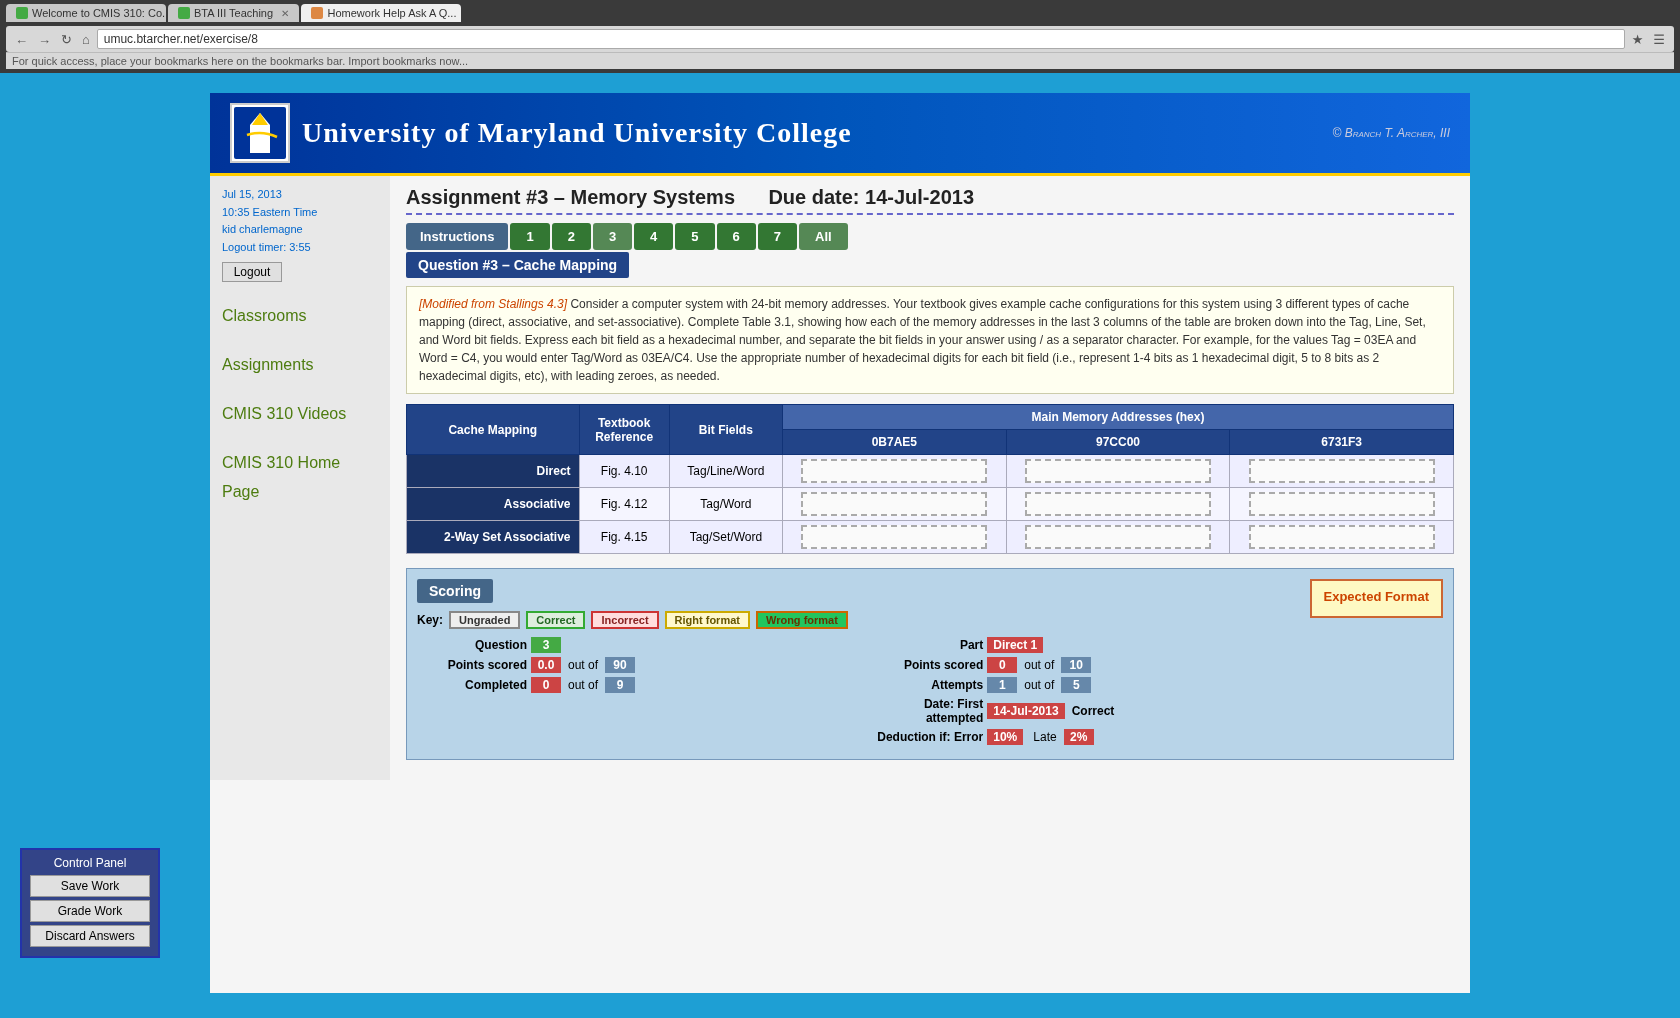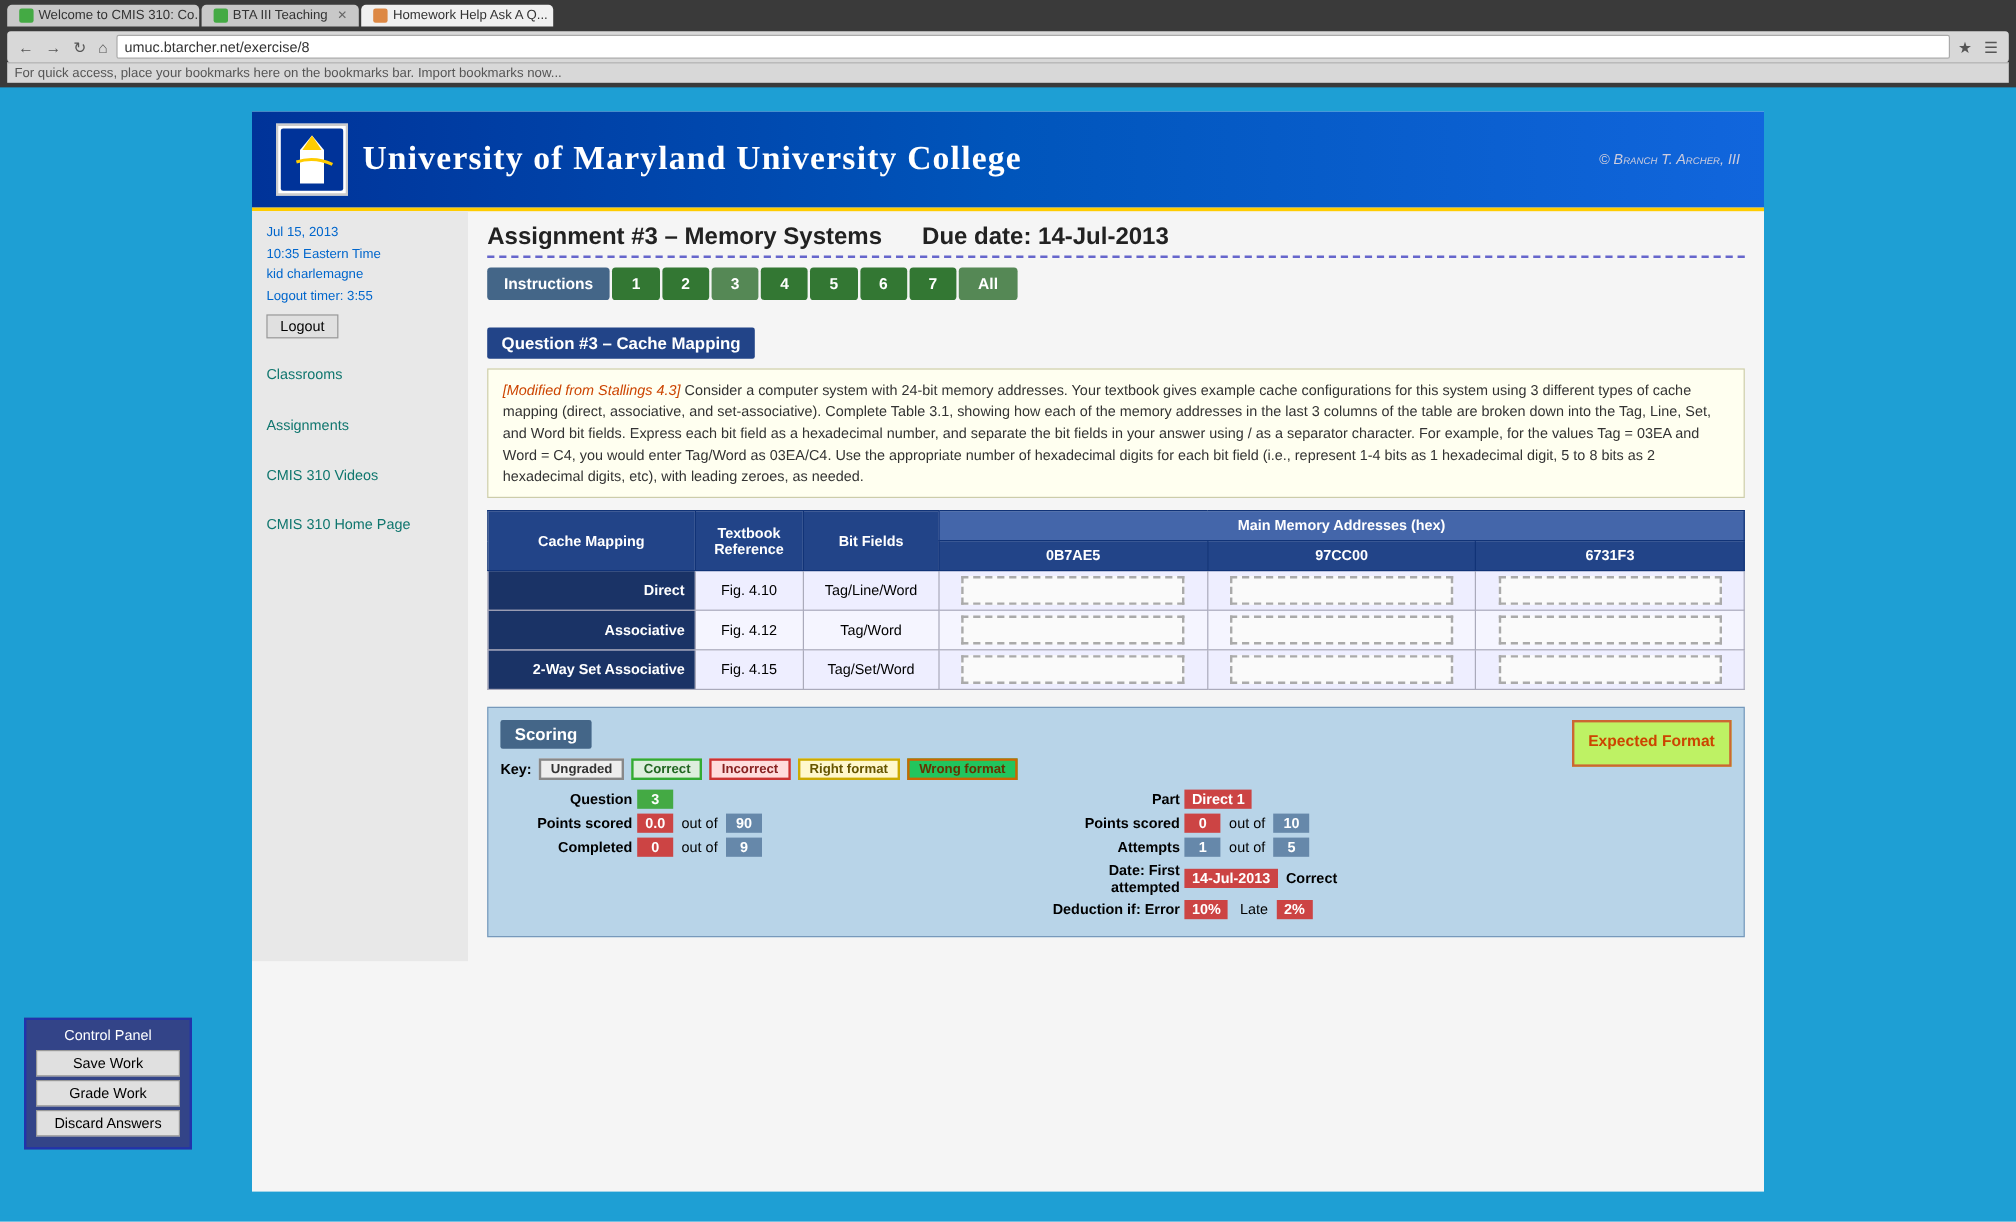--- a/index.html
+++ b/index.html
@@ -153,22 +153,22 @@
       margin: 6px 0;
       padding: 2px 8px;
       background: #e0e0e0;
       border: 1px solid #999;
       cursor: pointer;
       font-size: 12px;
       width: 60px;
     }
     .sidebar-links a {
       display: block;
-      color: #0f766e;
-      font-size: 12px;
+      color: #4d7c0f;
+      font-size: 16px;
       text-decoration: none;
       line-height: 1.8;
       margin-top: 20px;
     }
 
     
     .main-content {
       flex: 1;
       padding: 10px 16px;
     }
@@ -179,21 +179,21 @@
       color: #222;
       margin-bottom: 8px;
       padding-bottom: 4px;
       border-bottom: 2px dashed #6666cc;
     }
 
     
     .tabs-row {
       display: flex;
       gap: 2px;
-      margin-bottom: 23px;
+      margin-bottom: 2px;
       align-items: flex-start;
     }
     .tab-btn {
       padding: 6px 16px;
       background: #337733;
       color: white;
       border: none;
       cursor: pointer;
       font-size: 13px;
       font-weight: bold;
@@ -343,21 +343,21 @@
 
     .scoring-columns {
       display: flex;
       gap: 20px;
     }
     .score-col-left { flex: 1; }
     .score-col-right { flex: 1; }
 
     
     .expected-format-box {
-      background: #bef264;
+      background: #fef9c3;
       border: 2px solid #cc6633;
       padding: 8px 12px;
       font-size: 12px;
       color: #333;
       max-width: 200px;
       float: right;
     }
     .expected-format-title {
       font-weight: bold;
       color: #cc4400;

